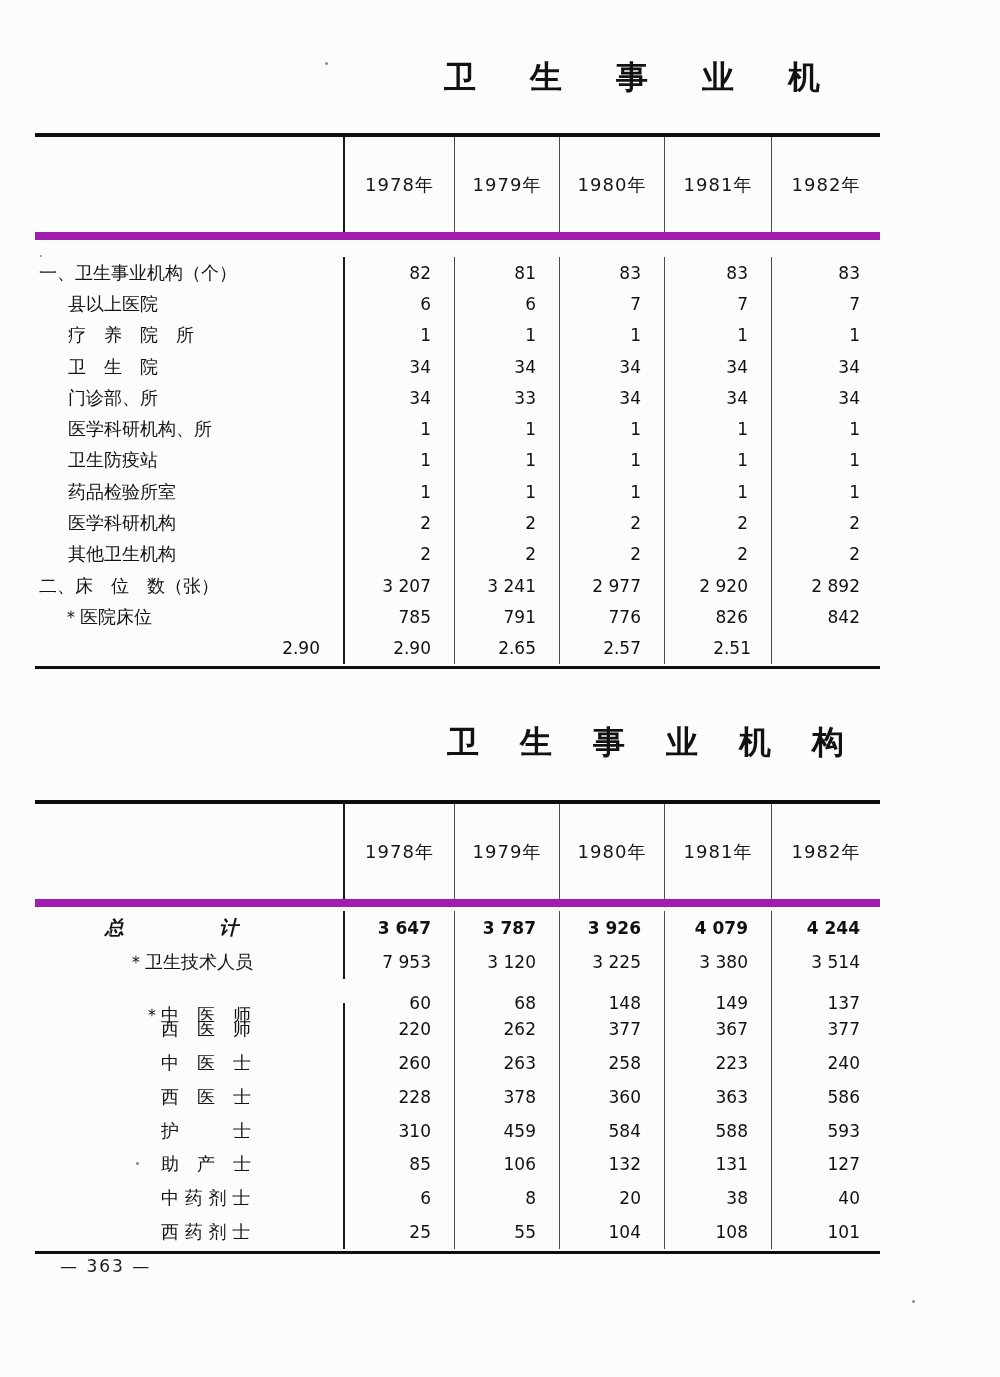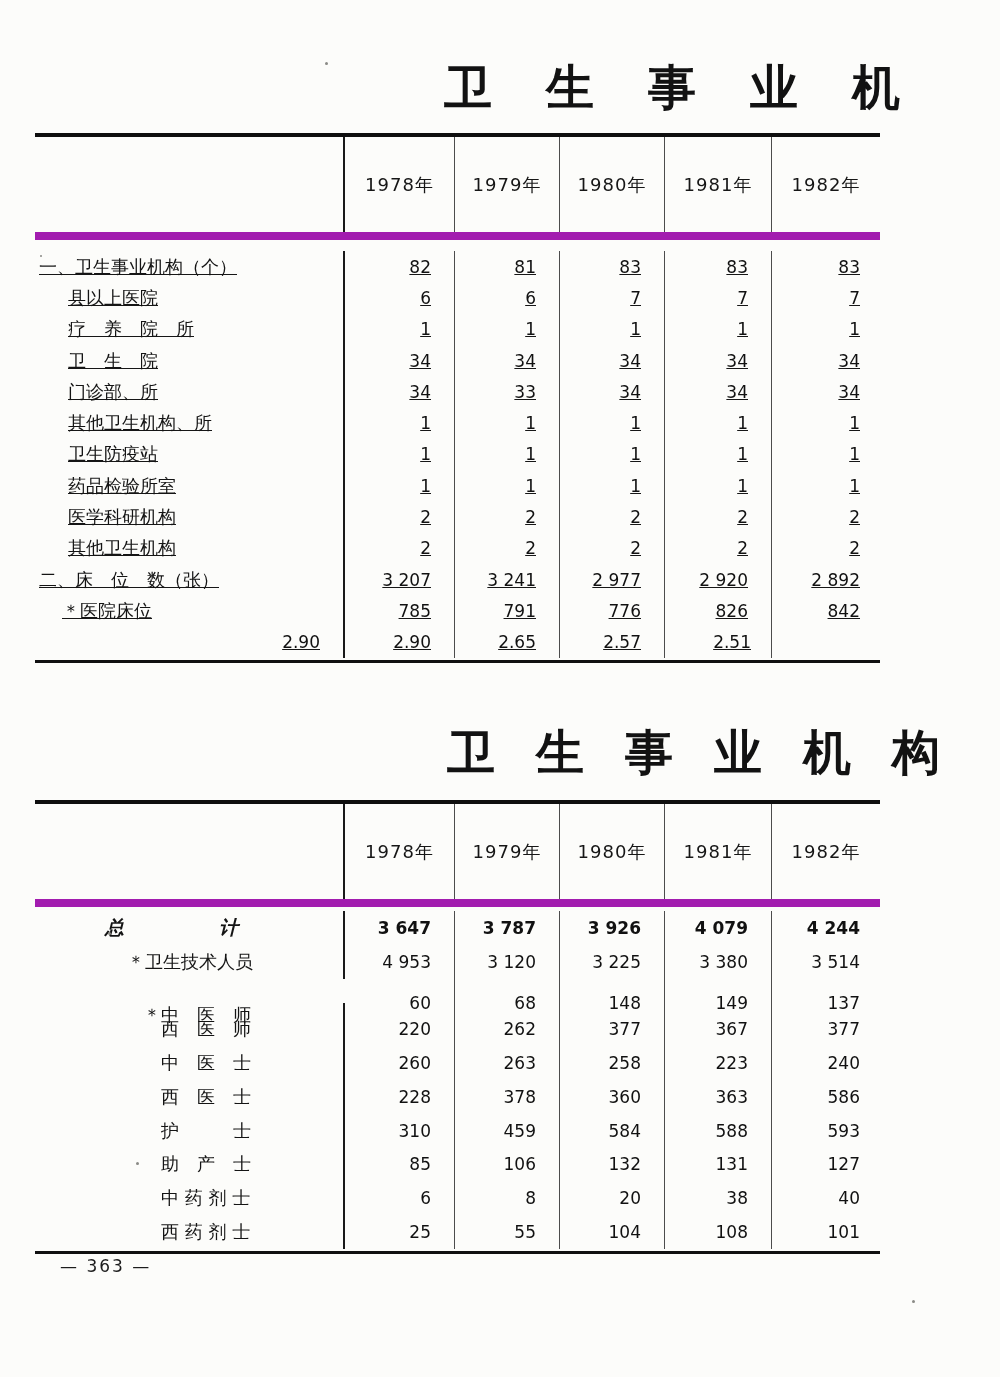--- a/index.html
+++ b/index.html
@@ -3,36 +3,36 @@
 <meta charset="utf-8">
 <style>
   html,body { margin:0; padding:0; background:#e8e8e6; }
   .page {
     position:relative; width:1000px; height:1377px; margin:0 auto;
     background:#fcfcfa; color:#161616; overflow:hidden;
     font-family:"DejaVu Sans", sans-serif;
   }
   .title {
     position:absolute; white-space:nowrap; font-weight:700;
-    font-family:"DejaVu Serif", serif; font-size:48px; color:#121212;text-align:right;
+    font-family:"DejaVu Serif", serif; font-size:32px; color:#121212;text-align:right;
   }
   #title1 { left:444px; top:56px; letter-spacing:54px; }
   #title2 { left:447px; top:721px; letter-spacing:41px; }
 
   .tbl {
     position:absolute; left:35px; width:845px;
     border-top:4px solid #0e0e0e; border-bottom:3px solid #101010;
   }
   #table1 { top:133px; }
   #table2 { top:800px; }
 
   .cols { display:grid; grid-template-columns:310px 110px 105px 105px 107px auto; }
   .thead { height:95px; border-bottom:8px solid #a21caf; }
   .thead .c { justify-content:center; font-size:18px; letter-spacing:1px; }
-  #table1 .tbody { padding:11px 0 2px;text-decoration:underline; }
+  #table1 .tbody { padding:17px 0 2px; }
   #table2 .tbody { padding:4px 0 2px; }
   #table1 .tr { height:31.3px; }
   #table2 .tr { height:33.8px; }
 
   .c { display:flex; align-items:center; white-space:nowrap; }
   .cols > .c:nth-child(1) { border-right:2px solid #191919; }
   .cols > .c:nth-child(2),
   .cols > .c:nth-child(3),
   .cols > .c:nth-child(4),
   .cols > .c:nth-child(5) { border-right:1px solid #4c4c4c; }
@@ -111,21 +111,21 @@
       </div>
       <div class="tr cols">
         <div class="c lbl i1">门诊部、所</div>
         <div class="c num">34</div>
         <div class="c num">33</div>
         <div class="c num">34</div>
         <div class="c num">34</div>
         <div class="c num">34</div>
       </div>
       <div class="tr cols">
-        <div class="c lbl i1">其他卫生机构、所</div>
+        <div class="c lbl i1">医学科研机构、所</div>
         <div class="c num">1</div>
         <div class="c num">1</div>
         <div class="c num">1</div>
         <div class="c num">1</div>
         <div class="c num">1</div>
       </div>
       <div class="tr cols">
         <div class="c lbl i1">卫生防疫站</div>
         <div class="c num">1</div>
         <div class="c num">1</div>
@@ -198,21 +198,21 @@
       <div class="tr cols bold">
         <div class="c lbl t-total">总　　　　　计</div>
         <div class="c num">3 647</div>
         <div class="c num">3 787</div>
         <div class="c num">3 926</div>
         <div class="c num">4 079</div>
         <div class="c num">4 244</div>
       </div>
       <div class="tr cols">
         <div class="c lbl t-i1">＊卫生技术人员</div>
-        <div class="c num">4 953</div>
+        <div class="c num">7 953</div>
         <div class="c num">3 120</div>
         <div class="c num">3 225</div>
         <div class="c num">3 380</div>
         <div class="c num">3 514</div>
       </div>
       <div class="tr cols">
         <div class="c lbl t-i2s">＊中　医　师</div>
         <div class="c num">60</div>
         <div class="c num">68</div>
         <div class="c num">148</div>

